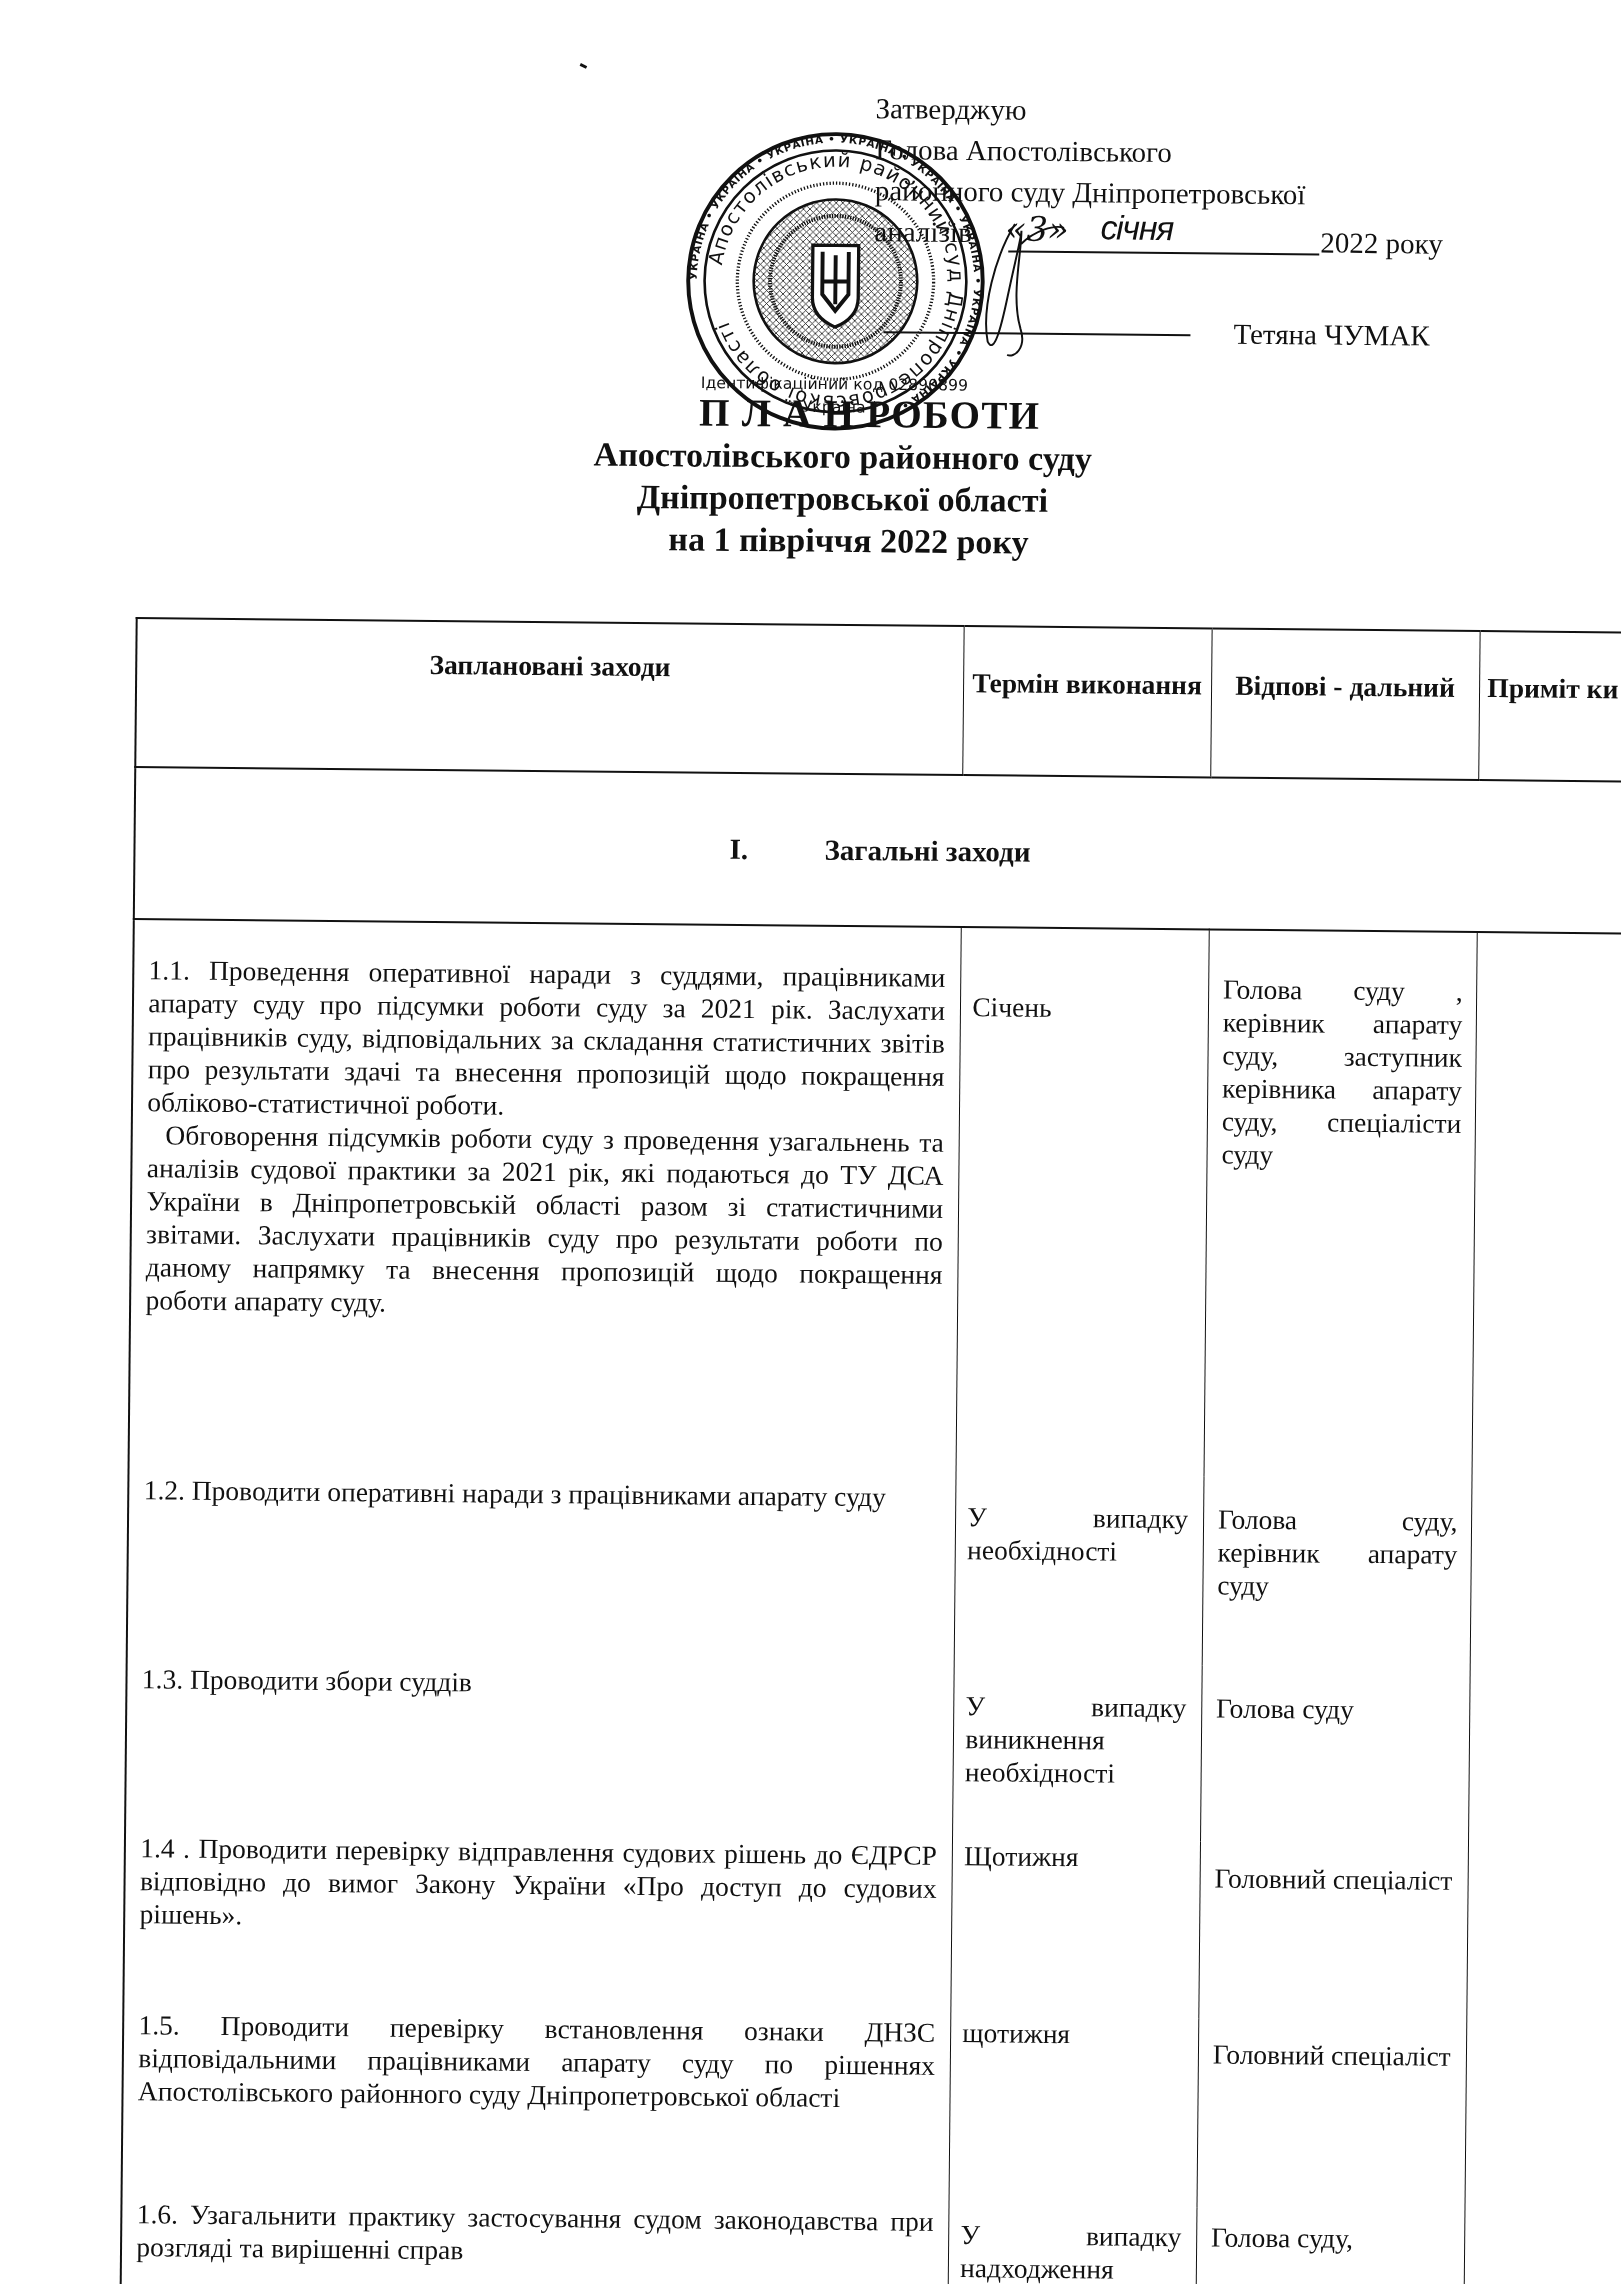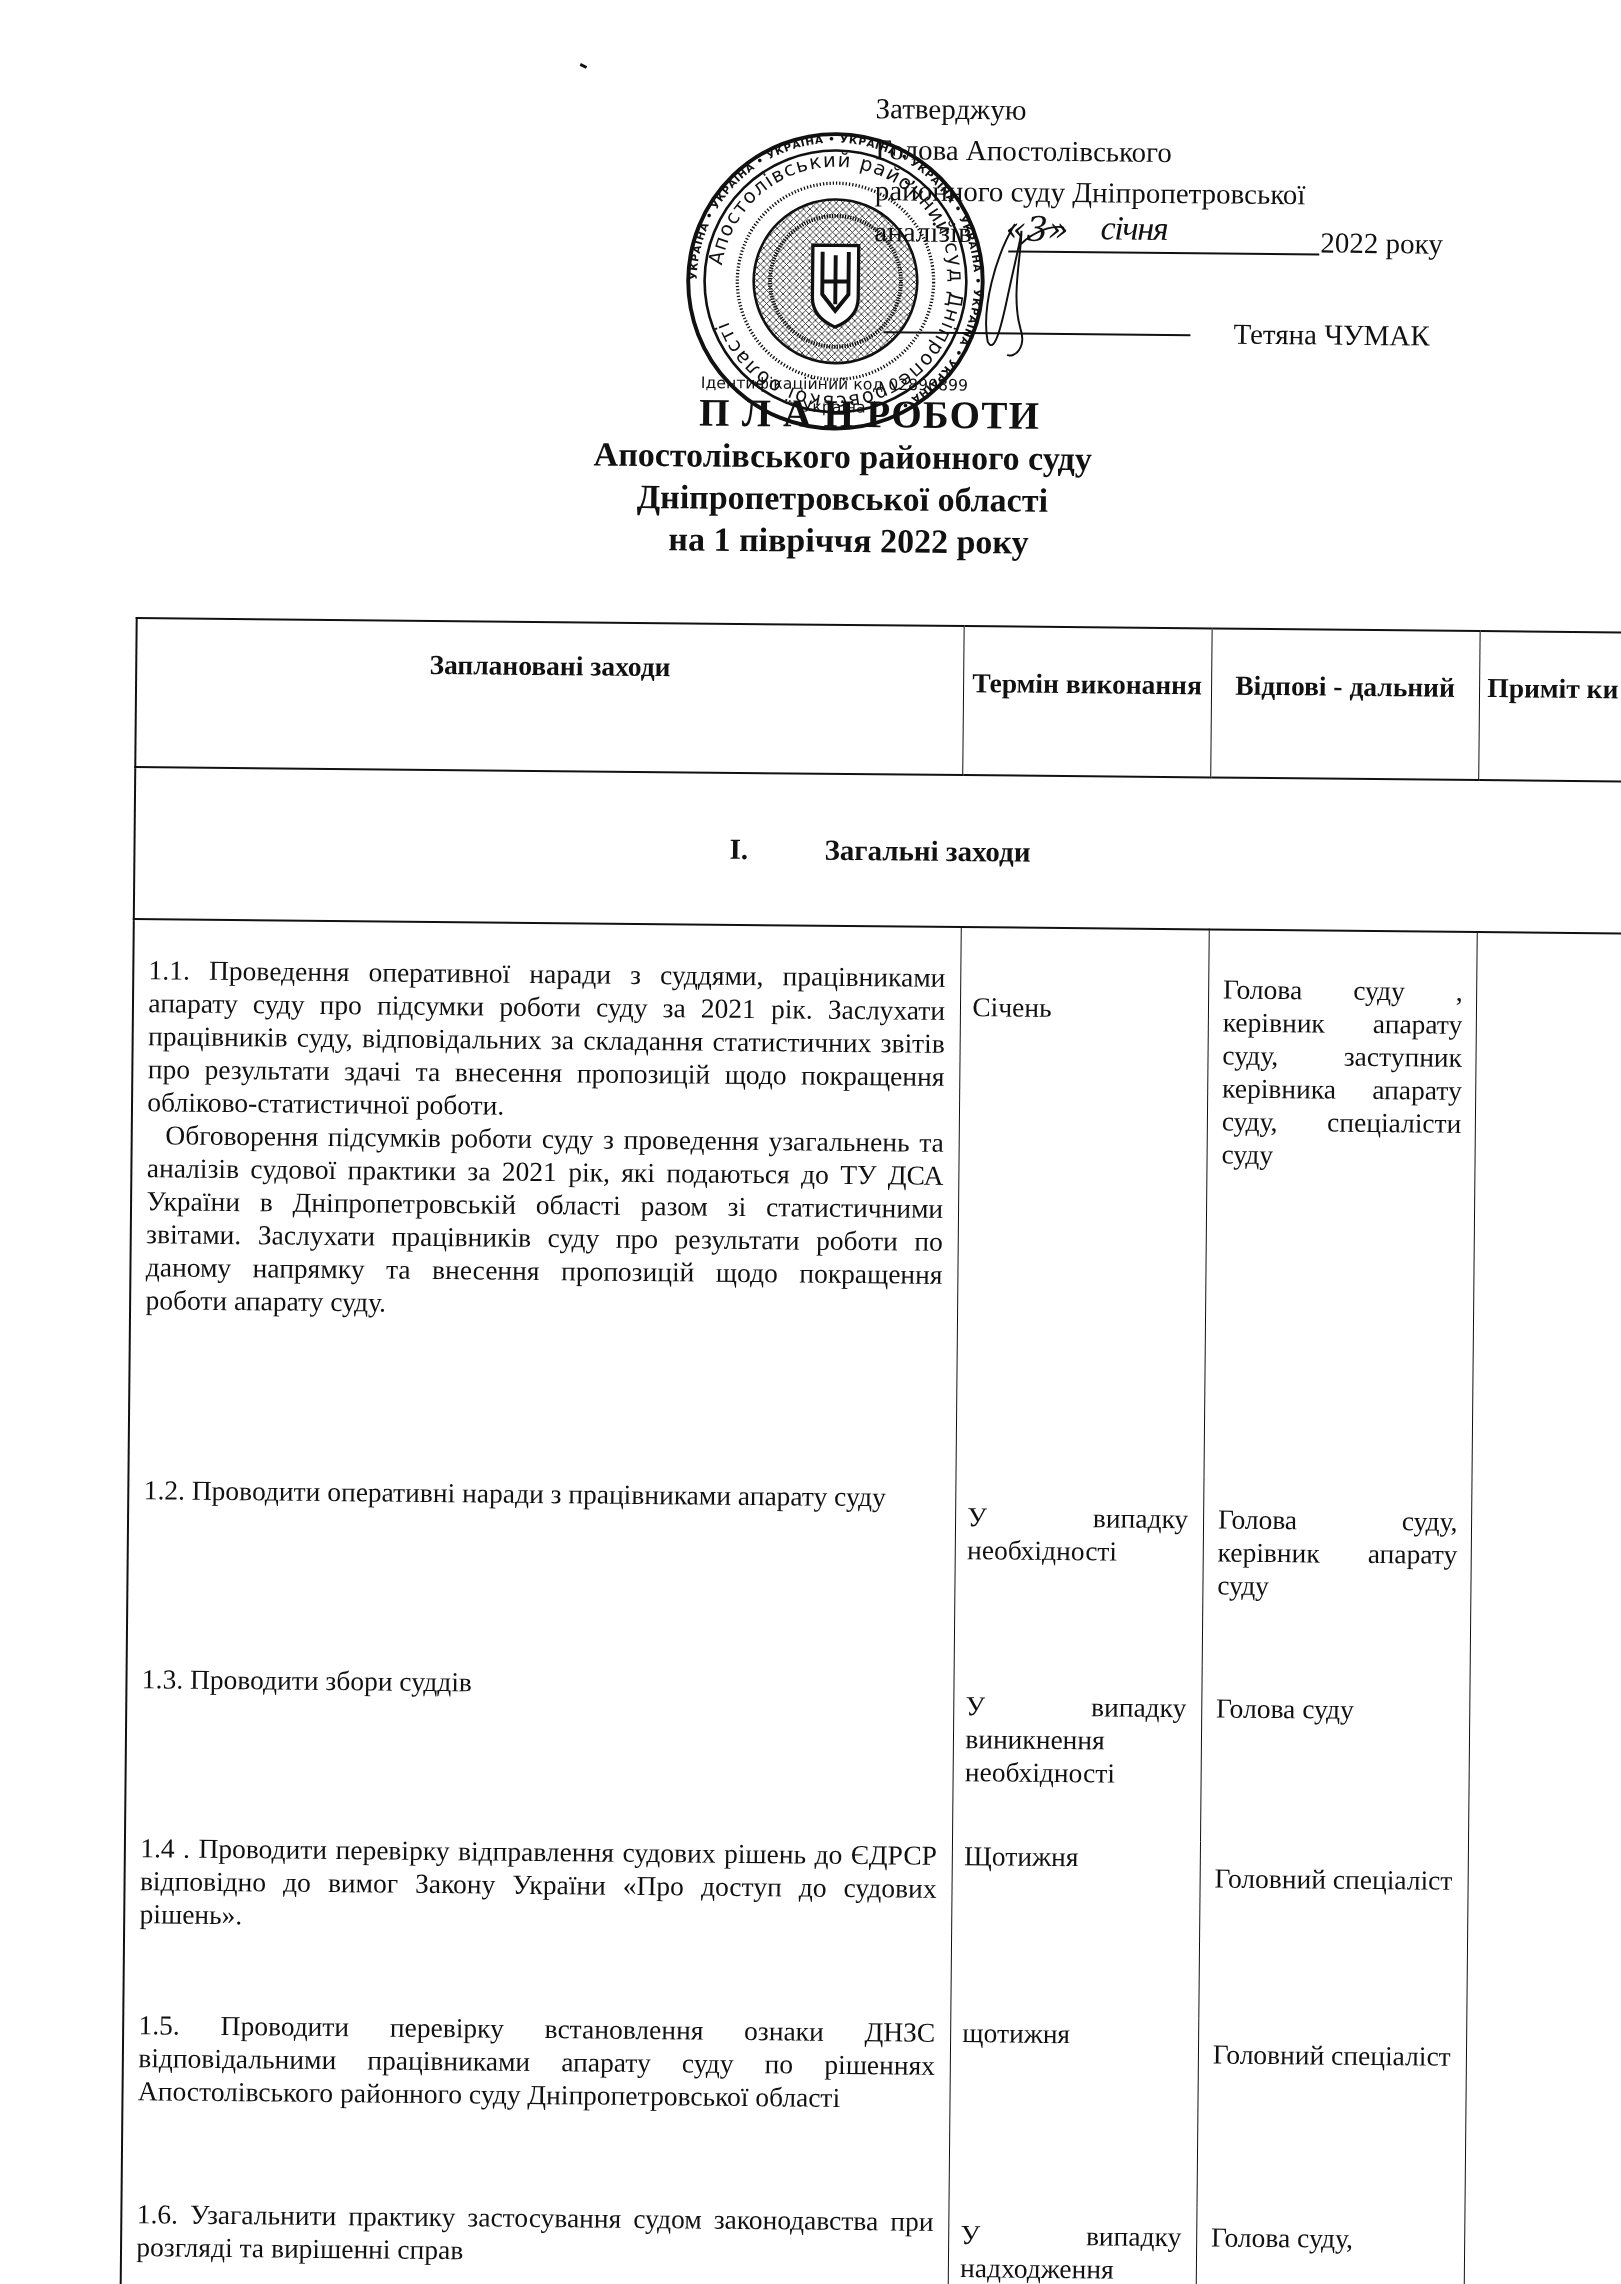--- a/index.html
+++ b/index.html
@@ -44,21 +44,21 @@
     .approval .l2 { padding-left: 0; }
     .approval .l3 { padding-left: 0; }
     .approval .date-row { position: relative; height: 41px; }
     .approval .date-row .oblasti { position: absolute; left: 0; top: 0; }
     .approval .date-row .day {
       position: absolute; left: 131px; top: -3.9px;
       font-family: "DejaVu Serif", serif; font-style: italic; font-size: 34px;
     }
     .approval .date-row .month {
       position: absolute; left: 226px; top: -6.5px;
-      font-family: Liberation Serif, serif; font-style: italic; font-size: 34px;
+      font-family: Liberation Sans, sans-serif; font-style: italic; font-size: 34px;
       letter-spacing: -1.3px;
     }
     .approval .date-row .underline {
       position: absolute; left: 134px; top: 38px;
       width: 311px; height: 2px; background: #111;
     }
     .approval .date-row .year {
       position: absolute; left: 446px; top: 6.5px;
     }
     .approval .sig-row { position: relative; height: 85px; margin-top: 6.5px; }

